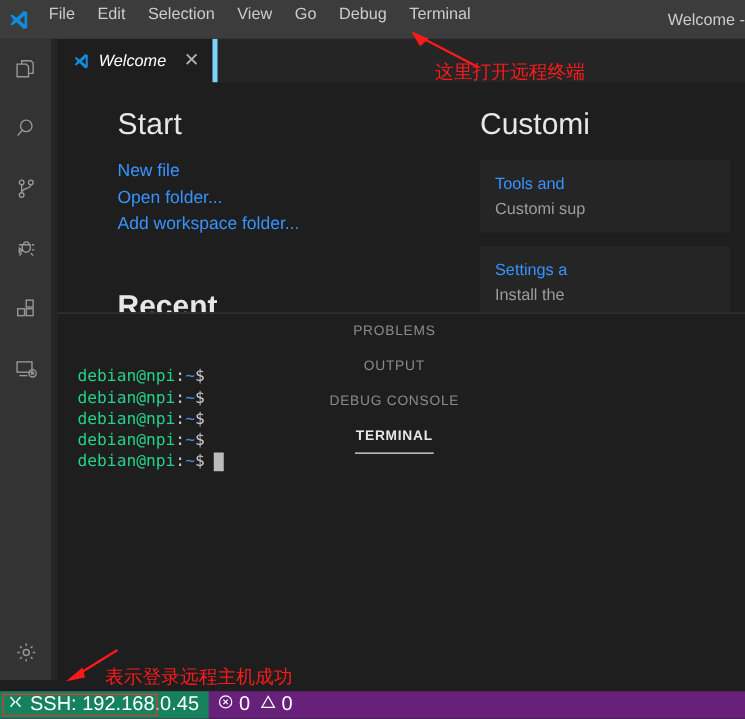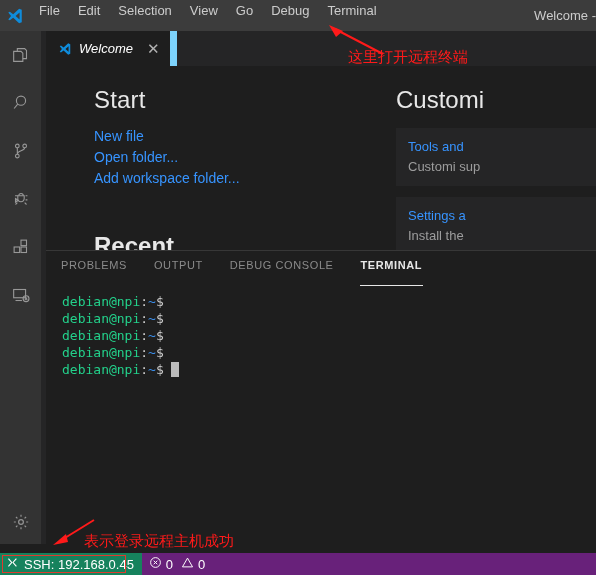--- a/index.html
+++ b/index.html
@@ -94,21 +94,21 @@
     display: flex;
     align-items: stretch;
   }
   .tab {
     display: flex; align-items: center;
     background: #1e1e1e;
     padding: 0 10px 0 12px;
     min-width: 120px;
     height: 35px;
     cursor: pointer;
-    border-right: 7px solid #7dd3fc;
+    border-right: 4px solid #7dd3fc;
   }
   .tab-icon { margin-right: 7px; display: flex; align-items: center; }
   .tab-label {
     color: #ffffff;
     font-size: 13px;
     font-style: italic;
     white-space: nowrap;
     flex: 1 1 auto;
   }
   .tab-close {
@@ -151,21 +151,21 @@
   .recent-head {
     color: #e7e7e7;
     font-size: 24px;
     font-weight: 700;
     position: absolute;
     left: 48px;
     bottom: -10px;
   }
   .welcome-right {
     flex: 1 1 auto;
-    padding: 20px 0 0 8px;
+    padding: 20px 12px 0 8px;
     position: relative;
   }
   .customize-h1 {
     color: #e7e7e7;
     font-size: 24px;
     font-weight: 300;
     white-space: nowrap;
     margin-bottom: 14px;
   }
   .cust-card {
@@ -191,22 +191,24 @@
   .panel {
     position: absolute;
     left: 46px; top: 250px;
     width: 550px; height: 294px;
     background: #1e1e1e;
     border-top: 1px solid #373737;
     z-index: 10;
   }
   .panel-tabs {
     display: flex;
+    align-items: center;
     height: 35px;
     padding-left: 14px;
+    flex-direction: column;
   }
   .panel-tab {
     color: #8b8b8b;
     font-size: 11px;
     letter-spacing: .6px;
     margin-right: 25px;
     padding: 8px 1px 7px 1px;
     cursor: pointer;
     border-bottom: 1px solid transparent;
     white-space: nowrap;
@@ -236,21 +238,21 @@
   }
 
   
   .statusbar {
     position: absolute;
     left: 0; bottom: 0;
     width: 596px; height: 22px;
     background: #68217a;
     display: flex; align-items: center;
     z-index: 40;
-    font-size: 13px;
+    font-size: 16px;
   }
   .ssh-badge {
     background: #16825d;
     height: 22px;
     display: flex; align-items: center;
     color: #ffffff;
     padding: 0 8px 0 6px;
     gap: 5px;
     cursor: pointer;
     white-space: nowrap;

